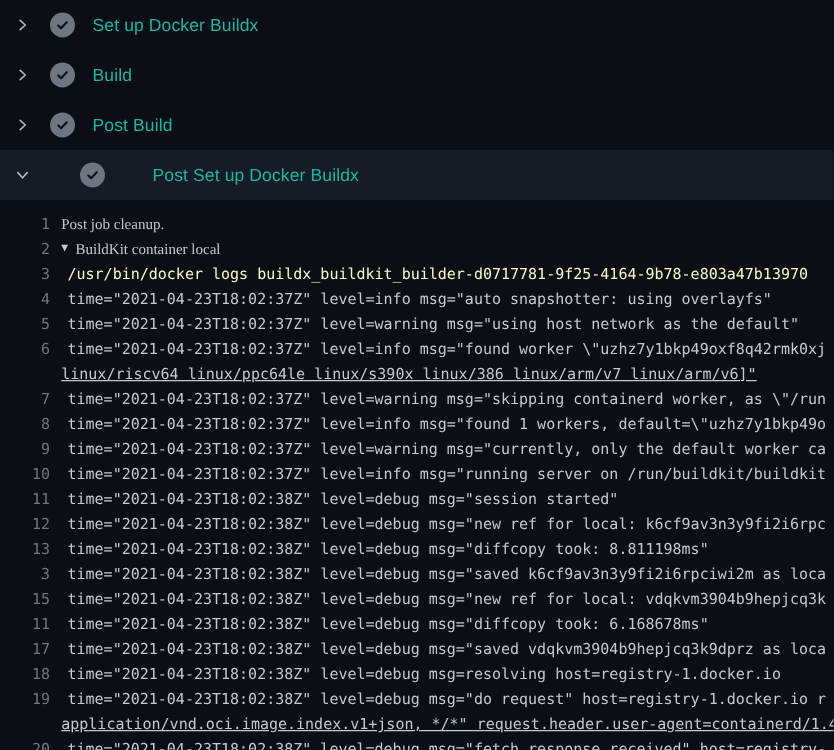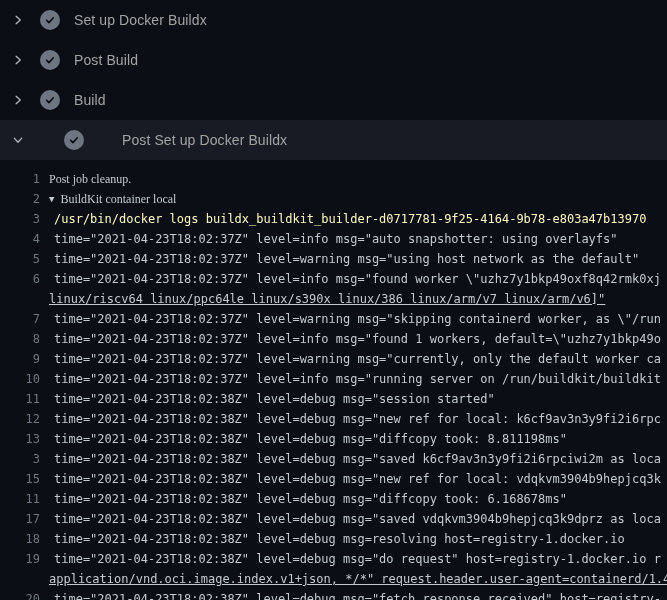--- a/index.html
+++ b/index.html
@@ -20,21 +20,21 @@
     width:12px;height:12px;flex:0 0 12px;display:flex;align-items:center;justify-content:center;
     color:#b3bac2;
   }
   .chev svg{display:block;}
   .check-circle{
     width:20px;height:20px;flex:0 0 20px;border-radius:50%;
     background:#6e7681;margin-left:16px;
     display:flex;align-items:center;justify-content:center;
   }
   .step-label{
-    margin-left:14px;font-size:14px;color:#a3a3a3;letter-spacing:.1px;
+    margin-left:14px;font-size:14px;color:#14b8a6;letter-spacing:.1px;
   }
   
   .log{
     padding-top:9px;
     font-family:"DejaVu Sans Mono","Liberation Mono",monospace;
     font-size:12px;color:#c3cad2;
   }
   .log-row{
     display:flex;height:20px;line-height:20px;
     white-space:pre;overflow:hidden;
@@ -75,35 +75,35 @@
     <span class="chev">
       <svg width="12" height="12" viewBox="0 0 16 16">
           <path d="M5.5 3l5.5 5-5.5 5" fill="none" stroke="currentColor" stroke-width="1.7" stroke-linecap="round" stroke-linejoin="round"></path>
         </svg>
     </span>
     <span class="check-circle">
       <svg width="12" height="12" viewBox="0 0 16 16">
           <path d="M3.5 8.5l3 3 6-6.5" fill="none" stroke="#0d1117" stroke-width="2.2" stroke-linecap="round" stroke-linejoin="round"></path>
         </svg>
     </span>
-    <span class="step-label">Post Build</span>
+    <span class="step-label">Build</span>
   </div>
 
   <div class="step-row">
     <span class="chev">
       <svg width="12" height="12" viewBox="0 0 16 16">
           <path d="M5.5 3l5.5 5-5.5 5" fill="none" stroke="currentColor" stroke-width="1.7" stroke-linecap="round" stroke-linejoin="round"></path>
         </svg>
     </span>
     <span class="check-circle">
       <svg width="12" height="12" viewBox="0 0 16 16">
           <path d="M3.5 8.5l3 3 6-6.5" fill="none" stroke="#0d1117" stroke-width="2.2" stroke-linecap="round" stroke-linejoin="round"></path>
         </svg>
     </span>
-    <span class="step-label">Build</span>
+    <span class="step-label">Post Build</span>
   </div>
 
   <div class="step-row expanded">
     <span class="chev">
       <svg width="12" height="12" viewBox="0 0 16 16">
           <path d="M3 5.5l5 5.5 5-5.5" fill="none" stroke="currentColor" stroke-width="1.7" stroke-linecap="round" stroke-linejoin="round"></path>
         </svg>
     </span>
     <span class="check-circle">
       <svg width="12" height="12" viewBox="0 0 16 16">

